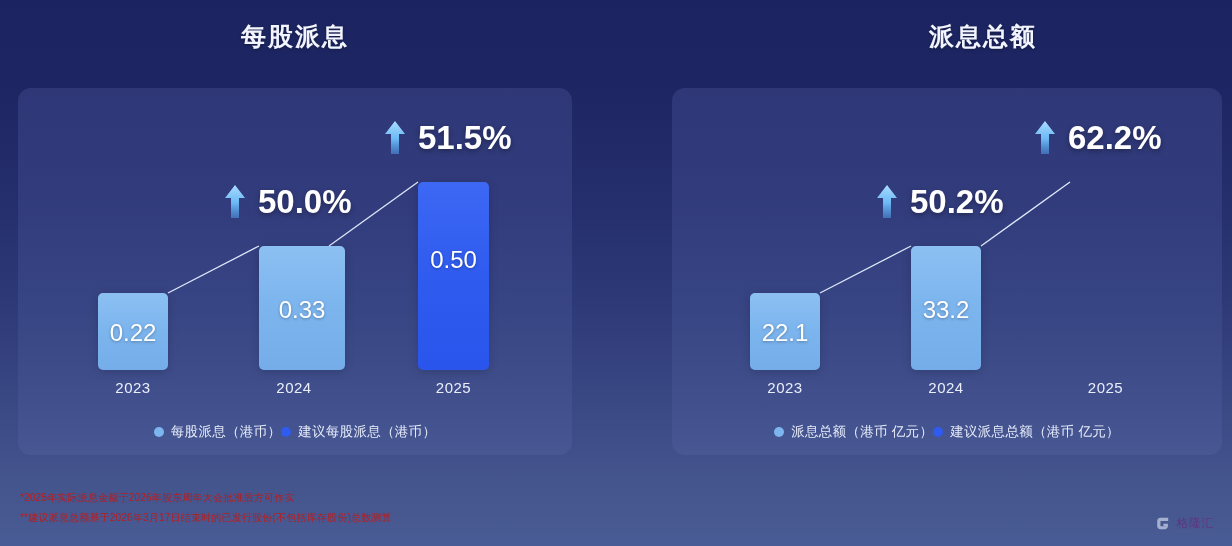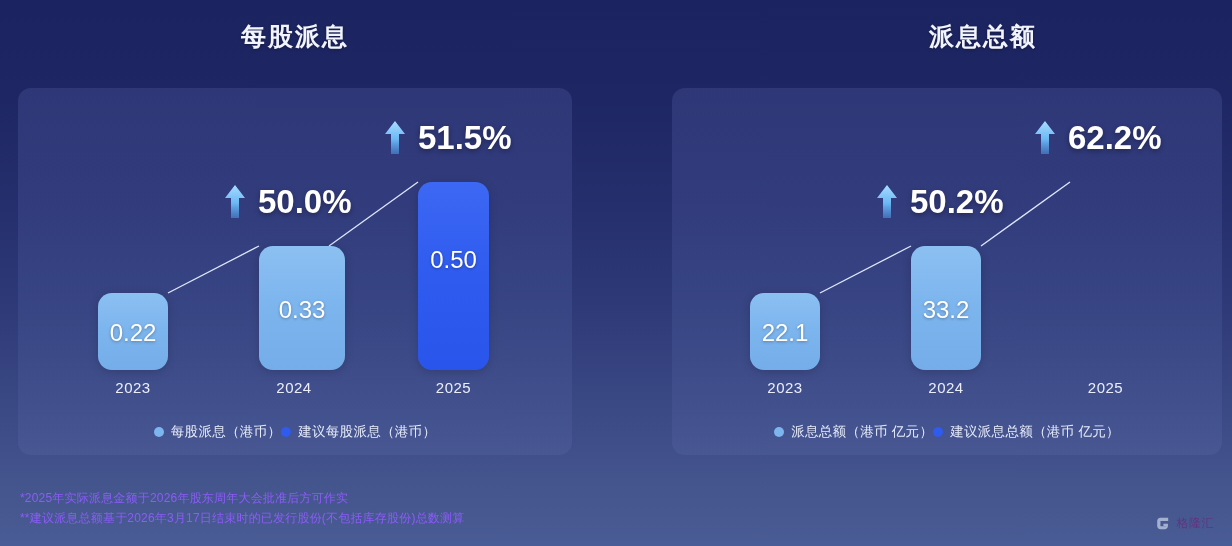--- a/index.html
+++ b/index.html
@@ -26,21 +26,21 @@
     background:linear-gradient(180deg,rgba(72,80,150,.40) 0%,rgba(78,92,160,.30) 55%,rgba(96,114,176,.22) 100%);
     overflow:hidden;
   }
   #card-left  { left:18px;  width:554px; }
   #card-right { left:672px; width:550px; }
 
   .plot { position:absolute; left:0; top:0; width:100%; height:100%; }
 
   
   .bar {
-    position:absolute; border-radius:14px;
+    position:absolute; border-radius:5px;
     box-shadow:0 2px 10px rgba(0,0,0,.18);
   }
   .bar.light { background:linear-gradient(180deg,#8cc0f2 0%,#7db5ee 45%,#74ade9 100%); }
   .bar.dark  { background:linear-gradient(180deg,#3d68f4 0%,#2f5bef 50%,#2a55ec 100%); }
   .bar-value {
     position:absolute; left:0; width:100%; text-align:center;
     font-size:24px; color:#fff; font-weight:normal;
     text-shadow:0 1px 3px rgba(0,0,0,.30);
   }
 
@@ -66,21 +66,21 @@
 
   
   .legend { position:absolute; bottom:14px; left:0; width:100%;
             display:flex; justify-content:center; align-items:center; }
   .legend-item { display:flex; align-items:center; gap:7px; }
   .legend-dot { width:10px; height:10px; border-radius:50%; display:block; }
   .legend-text { font-size:13.5px; color:#e7ecfa; letter-spacing:.3px; }
 
   
   .footnotes { position:absolute; left:20px; bottom:18px; }
-  .footnote { font-size:12px; color:#8b5cf6; line-height:20px; letter-spacing:.2px; }
+  .footnote { font-size:10px; color:#b91c1c; line-height:20px; letter-spacing:.2px; }
 
   
   .watermark {
     position:absolute; right:18px; bottom:14px;
     display:flex; align-items:center; gap:5px; opacity:.62;
   }
   .wm-logo { width:17px; height:17px; display:block; }
   .wm-text { font-size:12px; color:#701a75; letter-spacing:.5px; }
 </style>
 </head>

